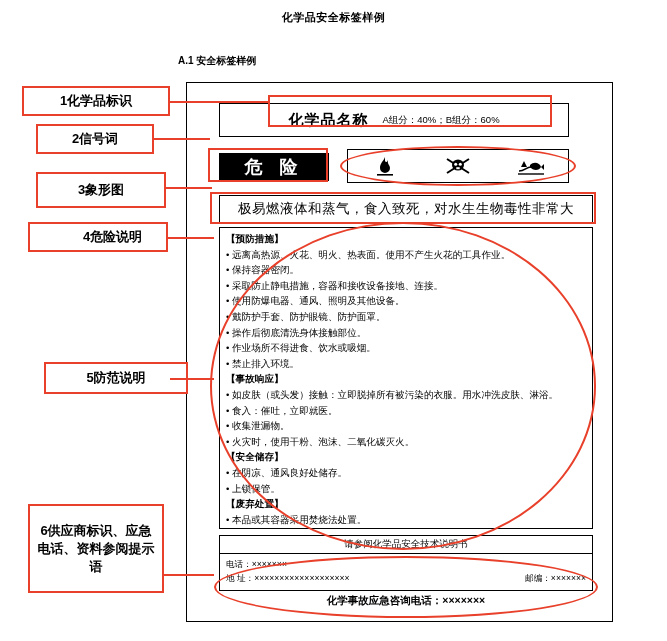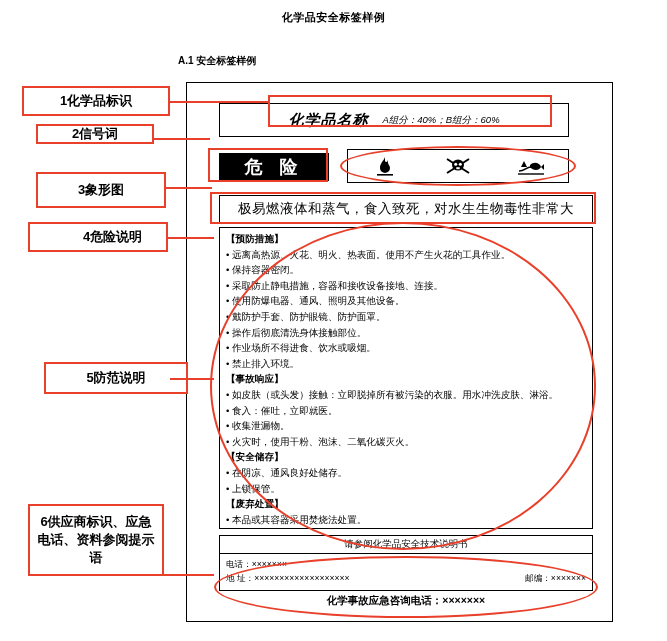--- a/index.html
+++ b/index.html
@@ -26,21 +26,21 @@
   }
   .inner{
     position:absolute;left:8px;top:8px;right:8px;bottom:8px;
   }
 
   .box{border:1px solid #000;box-sizing:border-box;background:#fff;}
 
   
   .name-row{
     position:absolute;left:24px;top:12px;width:350px;height:34px;
-    display:flex;align-items:center;justify-content:center;gap:14px;font-style:italic;
+    display:flex;align-items:center;justify-content:center;gap:14px;
   }
   .prod-name{font-size:15px;font-weight:bold;letter-spacing:1px;}
   .prod-comp{font-size:9.5px;}
 
   
   .signal{
     position:absolute;left:24px;top:62px;width:110px;height:28px;
     background:#000;color:#fff;display:flex;align-items:center;justify-content:center;
     font-size:18px;font-weight:bold;letter-spacing:6px;
   }
@@ -90,25 +90,25 @@
   }
 
   
   .ann{
     position:absolute;border:2px solid #e8402a;color:#000;background:#fff;
     display:flex;align-items:center;justify-content:center;text-align:center;
     font-size:13px;font-weight:bold;box-sizing:border-box;padding:2px 4px;
     line-height:18px;
   }
   .ann1{left:22px;top:86px;width:148px;height:30px;}
-  .ann2{left:36px;top:124px;width:118px;height:20px;}
+  .ann2{left:36px;top:124px;width:118px;height:30px;}
   .ann3{left:36px;top:172px;width:130px;height:36px;}
   .ann4{left:28px;top:222px;width:140px;height:30px;padding-left:33px;}
   .ann5{left:44px;top:362px;width:144px;height:32px;}
-  .ann6{left:28px;top:504px;width:136px;height:72px;font-size:13px;}
+  .ann6{left:28px;top:504px;width:136px;height:89px;font-size:13px;}
 
   
   .conn{position:absolute;background:#e8402a;height:2px;}
   
   .ellipse{
     position:absolute;border:2px solid #e8402a;border-radius:50%;
   }
   .rect-outline{position:absolute;border:2px solid #e8402a;}
 </style>
 </head>

